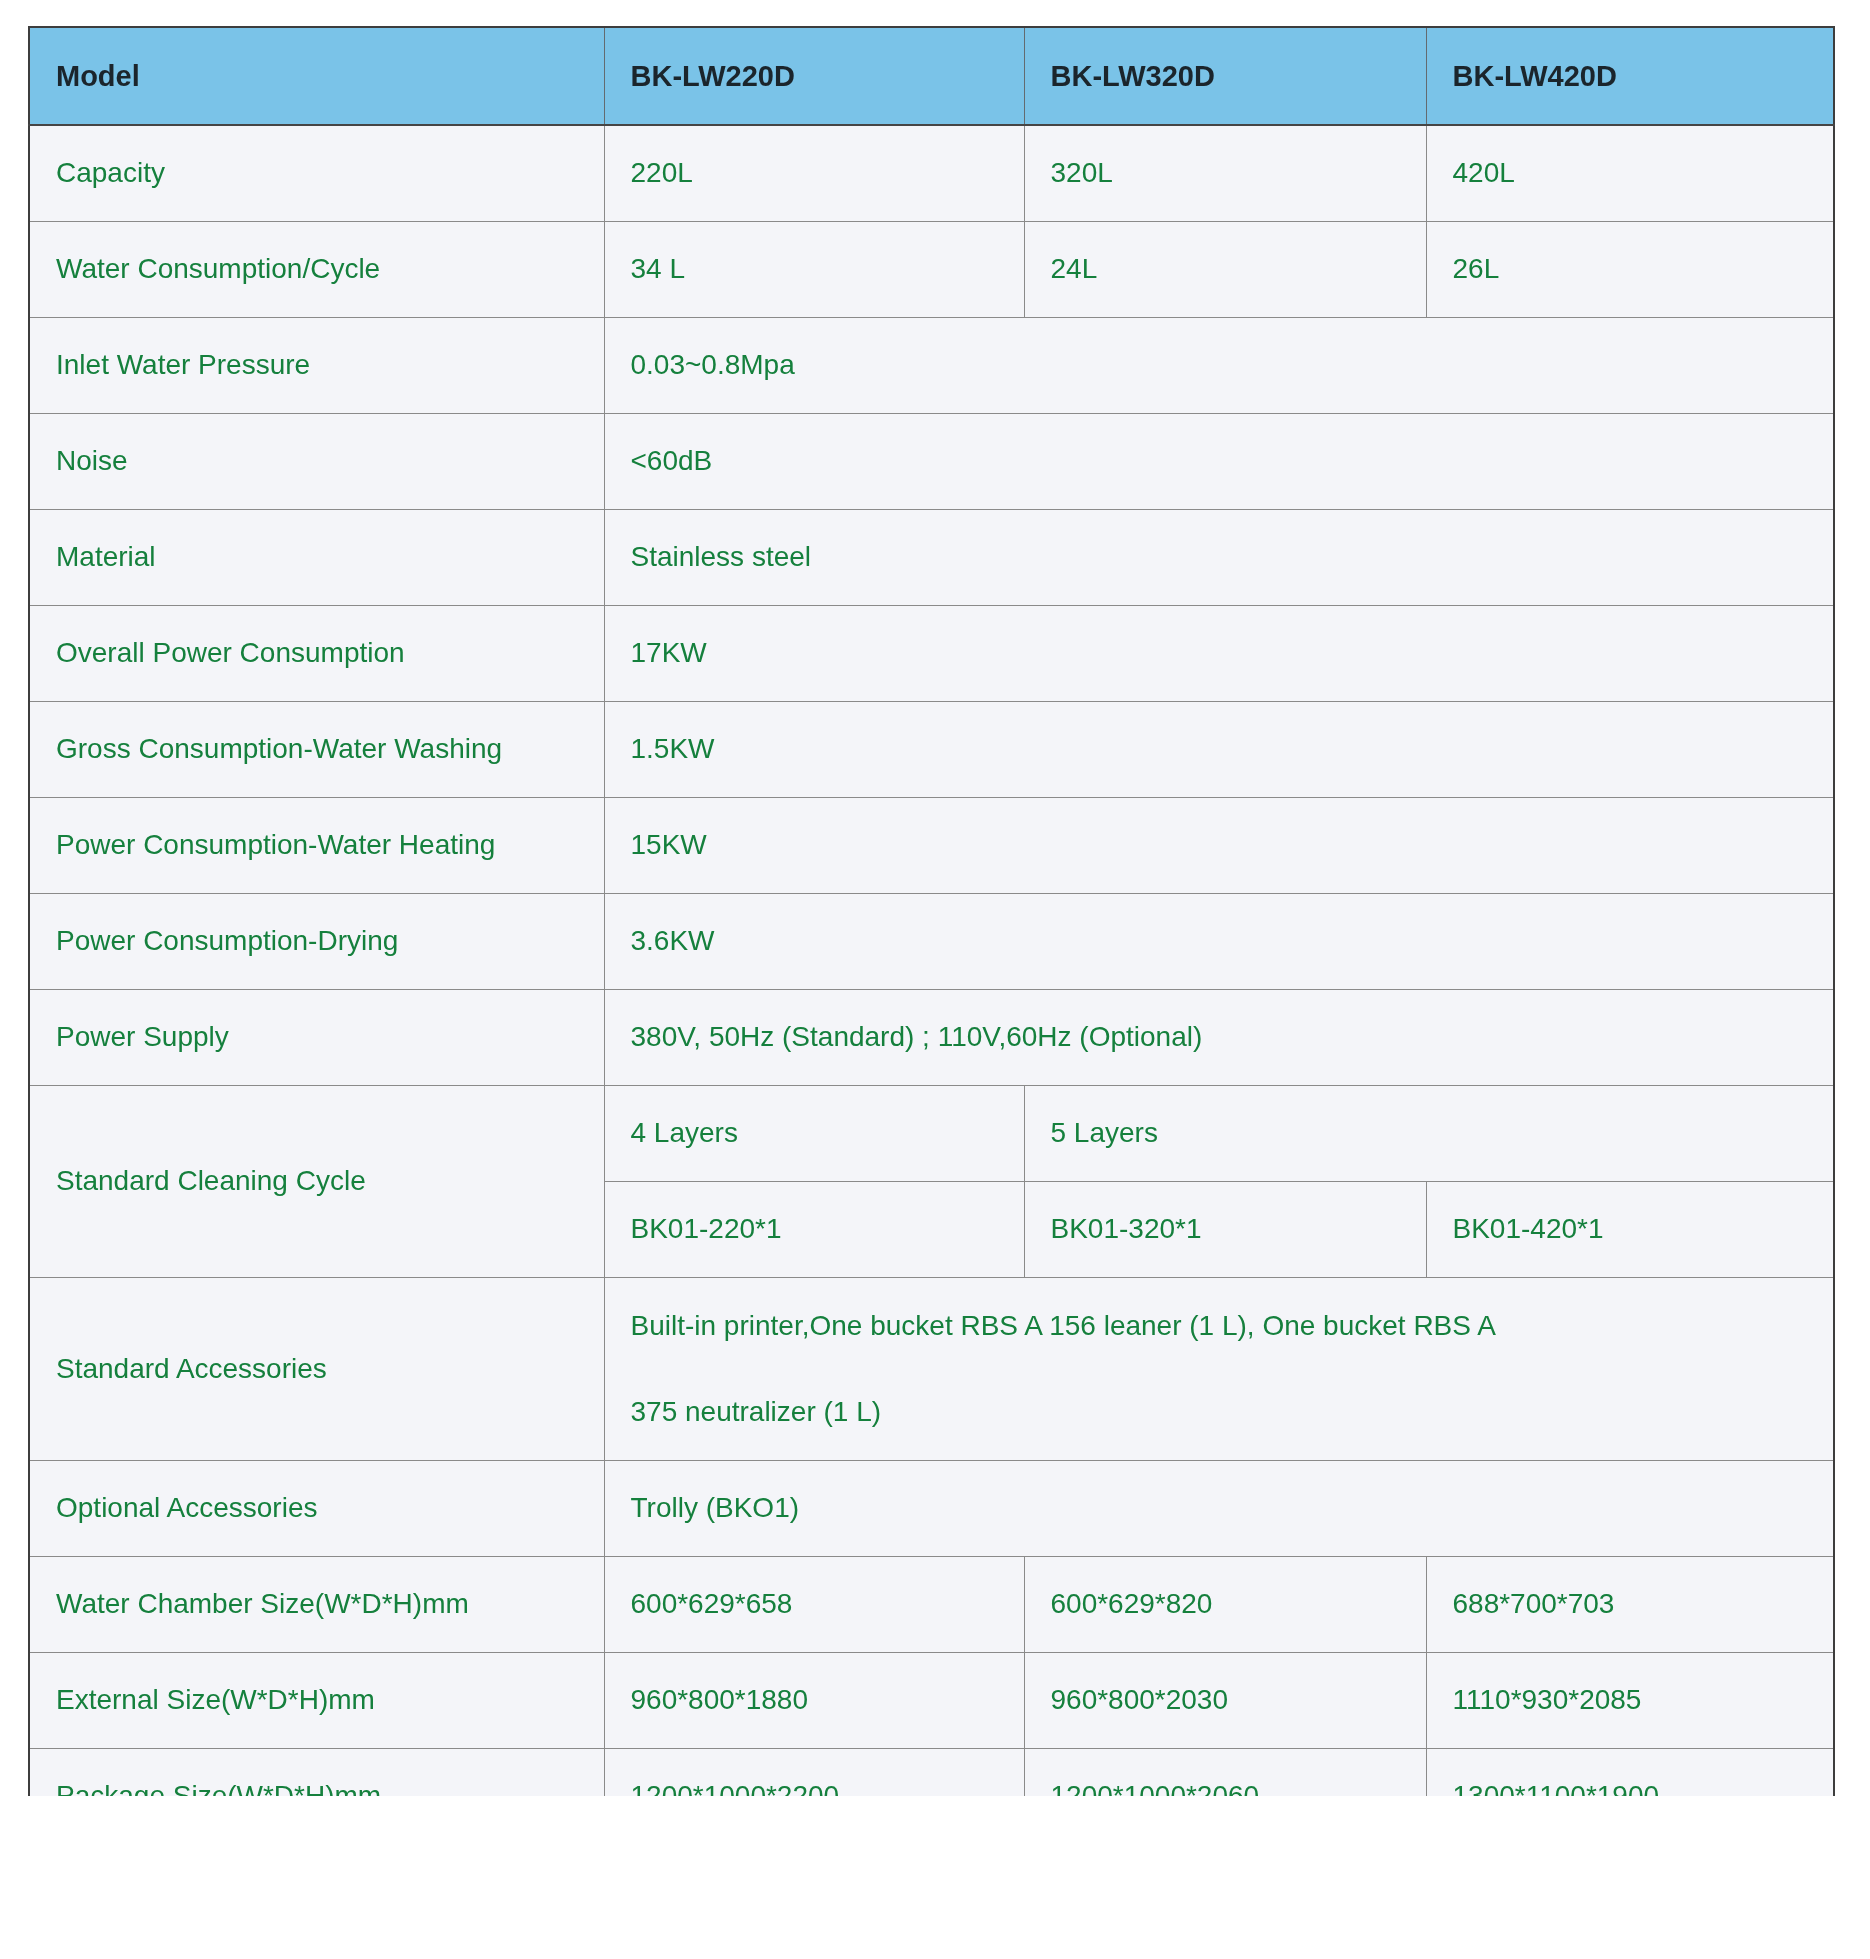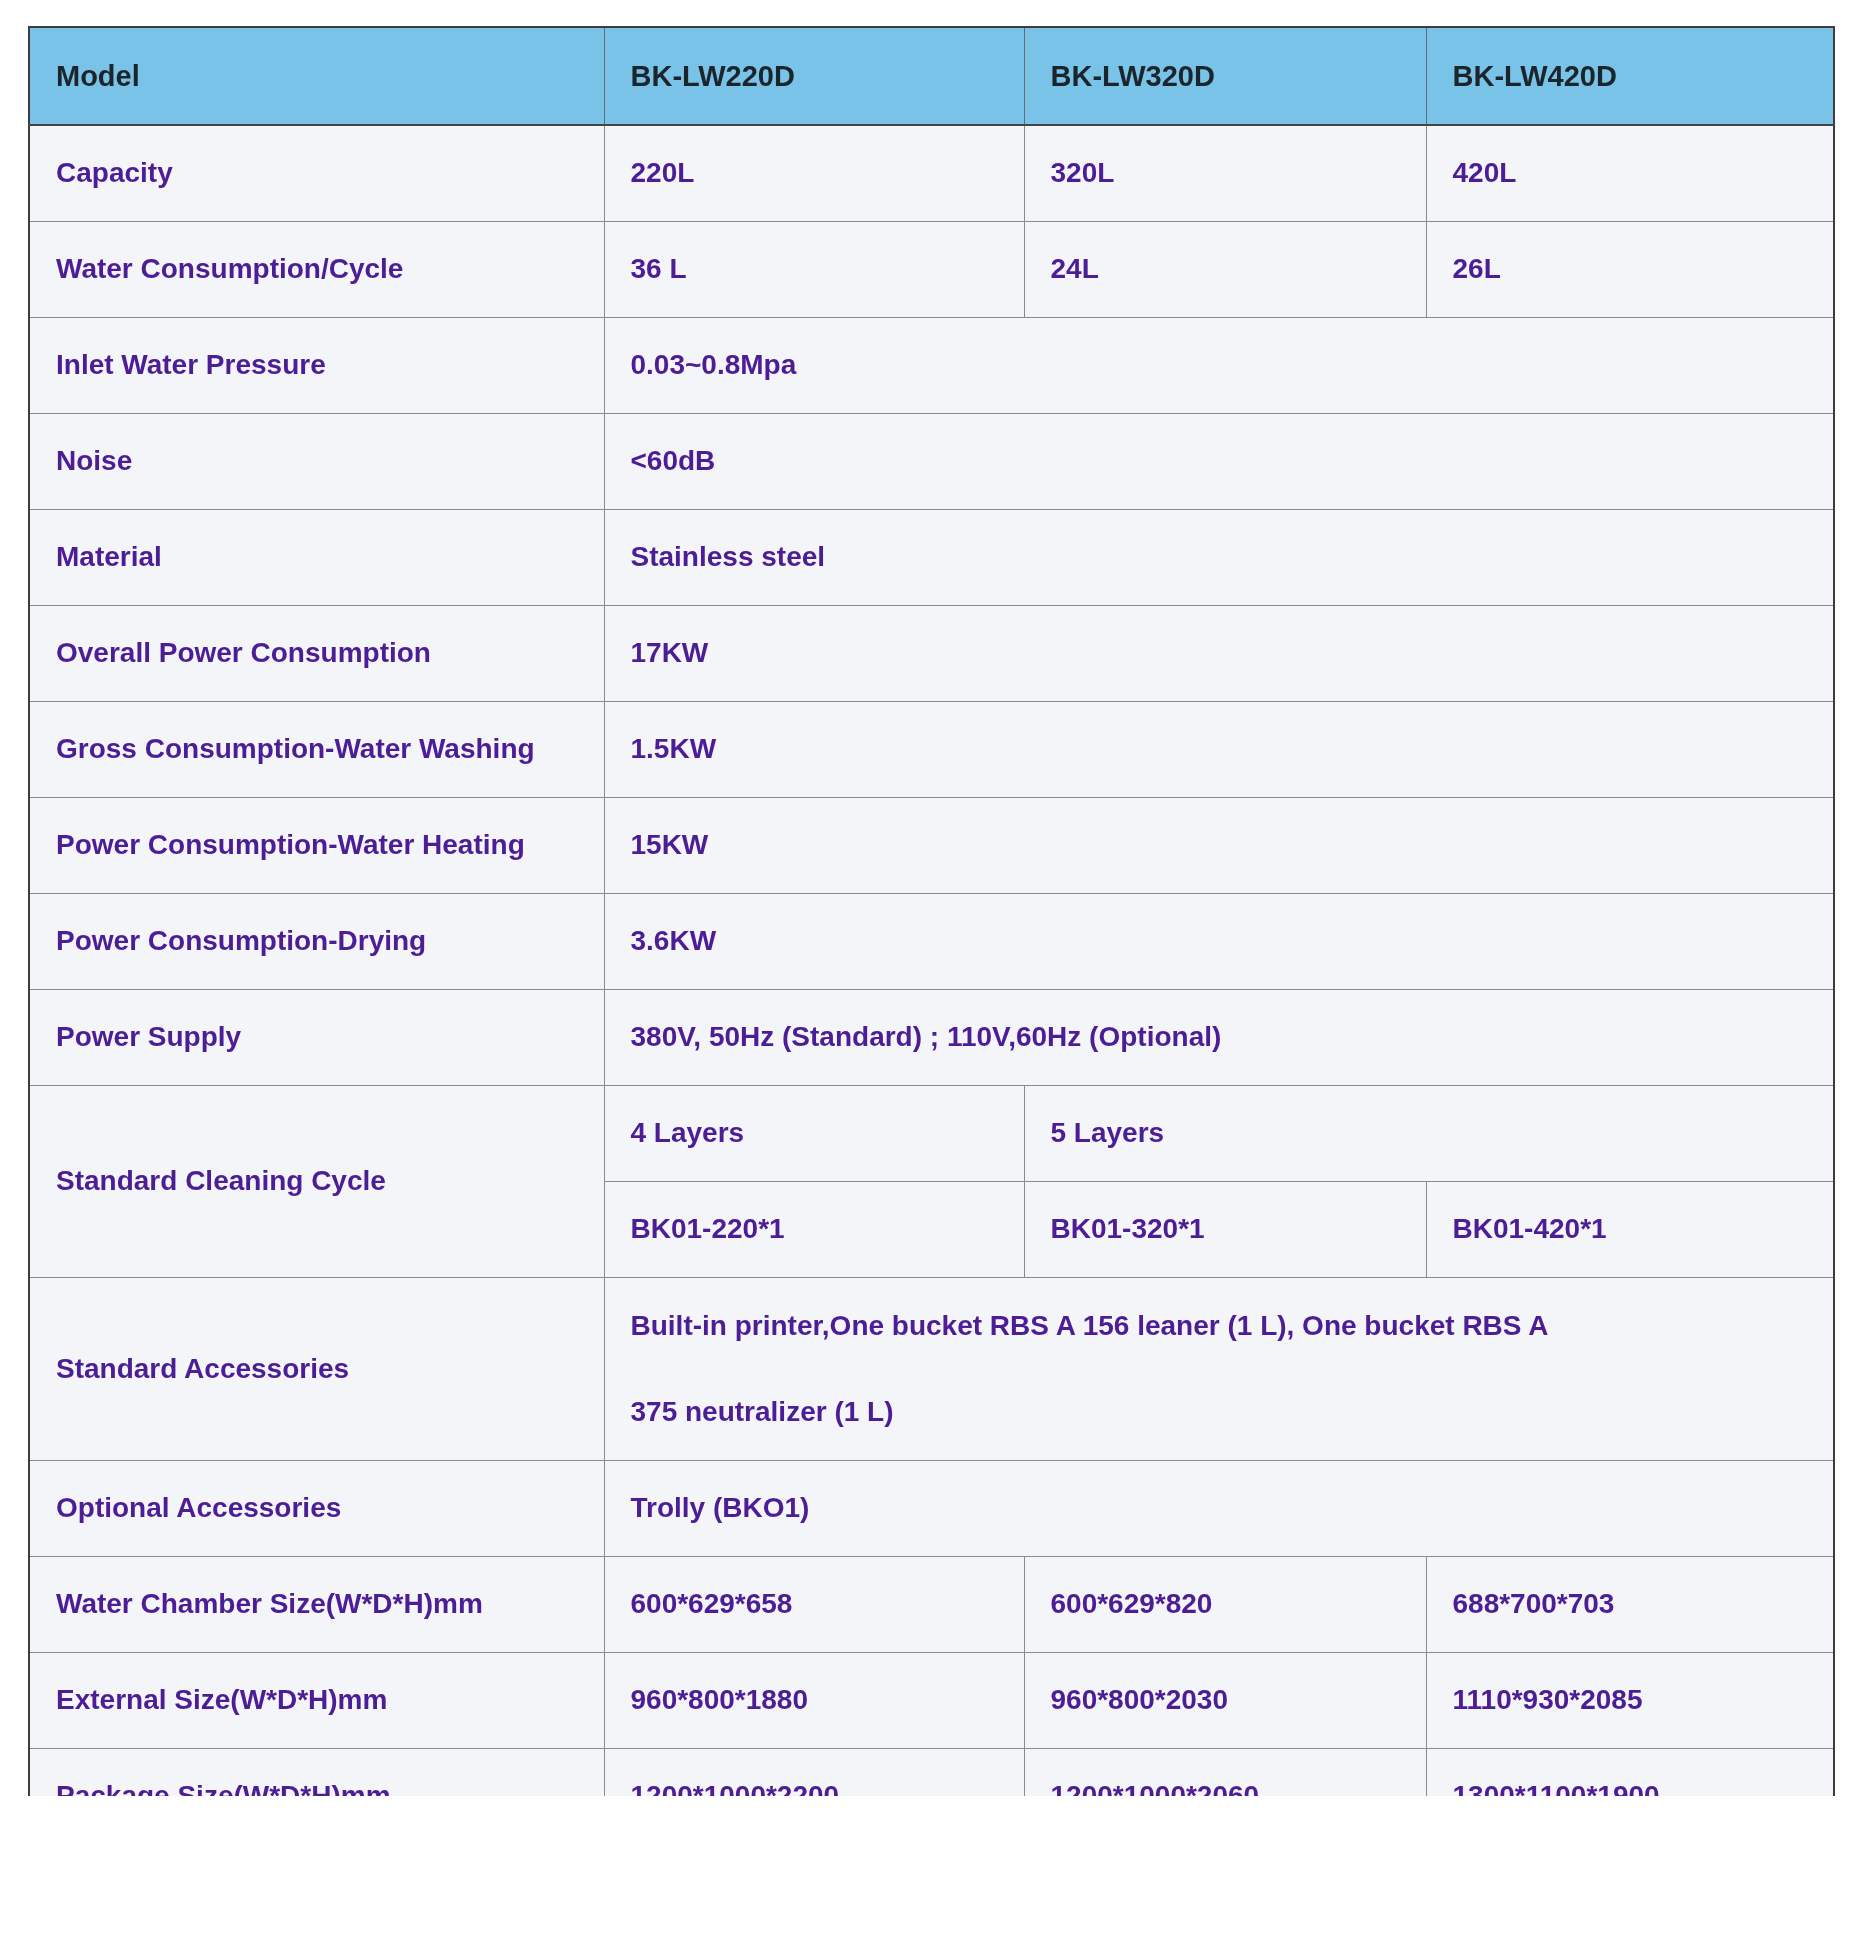--- a/index.html
+++ b/index.html
@@ -17,23 +17,23 @@
     top: 26px;
     width: 1805px;
     border-collapse: collapse;
     table-layout: fixed;
     border: 2.8px solid #3d3d3d;
     border-bottom-width: 4.7px;
   }
   table.spec td, table.spec th {
     border: 1.9px solid #8a8a8a;
     background: #f4f5f9;
-    color: #4c1d95;
+    color: #15803d;
     font-size: 28px;
-    font-weight: bold;
+    font-weight: normal;
     text-align: left;
     vertical-align: middle;
     padding: 0 9.4px 0 26px;
     overflow: hidden;
     white-space: nowrap;
   }
   table.spec th {
     background: #7ac3e8;
     color: #1b252c;
     font-weight: bold;
@@ -70,21 +70,21 @@
 
     <tr class="rh">
       <td>Capacity</td>
       <td>220L</td>
       <td>320L</td>
       <td>420L</td>
     </tr>
 
     <tr class="rh">
       <td>Water Consumption/Cycle</td>
-      <td>36 L</td>
+      <td>34 L</td>
       <td>24L</td>
       <td>26L</td>
     </tr>
 
     <tr class="rh">
       <td>Inlet Water Pressure</td>
       <td colspan="3">0.03~0.8Mpa</td>
     </tr>
 
     <tr class="rh">

